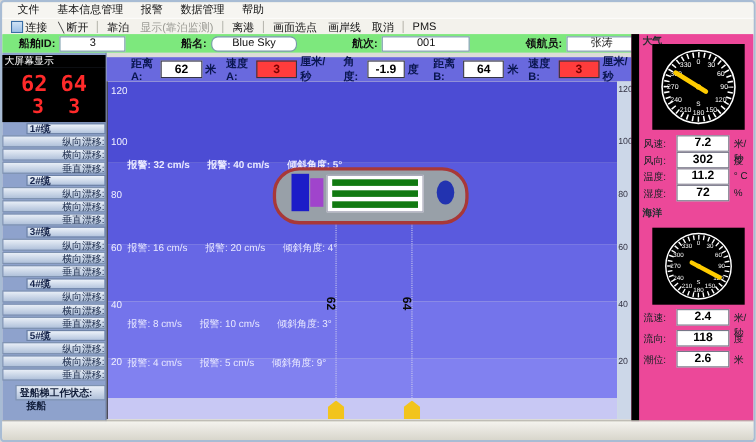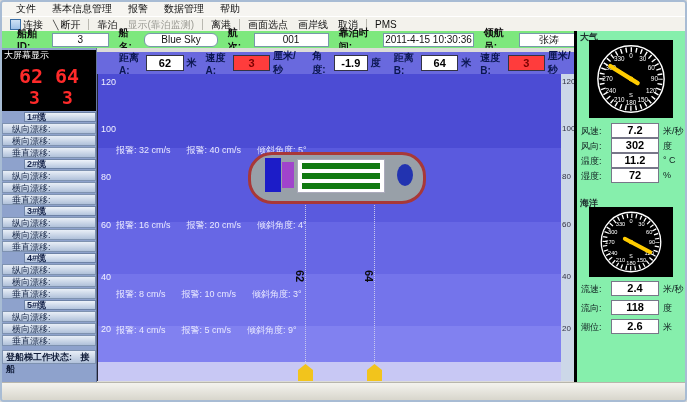--- a/index.html
+++ b/index.html
@@ -30,24 +30,24 @@
   .sidebar{position:absolute;left:0;top:46px;width:95px;bottom:17px;background:#8ea2cc;
     box-sizing:border-box;border-right:1px solid #66779c;}
   .display-title{margin-top:2px;height:11px;background:#000;color:#fff;font-size:9px;
     line-height:11px;padding-left:2px;}
   .led-panel{position:relative;height:50px;background:#000;}
   .led{position:absolute;color:#ff2a2a;font-family:"DejaVu Sans Mono",monospace;font-weight:bold;}
   .lg{margin-top:1px;}
   .lg-header{height:10px;box-sizing:border-box;border:1px solid #6d82a6;line-height:9px;
     background:linear-gradient(#eef3fa,#b4c5de);font-size:9px;font-weight:bold;padding-left:2px;color:#15234a;margin-left:22px;}
   .lg-item{height:11px;box-sizing:border-box;border:1px solid #7e92b0;margin-top:1px;line-height:10px;
-    background:linear-gradient(#e9eff7,#b0c1da);font-size:9px;padding-left:9px;color:#1a2a4a;}
+    background:linear-gradient(#e9eff7,#b0c1da);font-size:9px;padding-left:9px;color:#1a2a4a;text-align:right;}
   .gangway{margin-top:4px;height:14px;background:linear-gradient(#e9eff7,#b0c1da);
     border:1px solid #7e92b0;box-sizing:border-box;font-size:9px;font-weight:bold;line-height:12px;
-    padding-left:3px;color:#101c38;}
+    padding-left:3px;color:#101c38;margin-left:12px;}
   
   .chart-col{position:absolute;left:95px;top:46px;width:477px;bottom:17px;background:#dcdcd8;}
   .chart-header{position:absolute;left:0;top:4px;width:100%;height:22px;background:#6969de;
     display:flex;align-items:center;gap:3px;font-size:10px;font-weight:bold;color:#0a1650;
     padding-left:22px;box-sizing:border-box;}
   .chf-box{display:inline-block;width:44px;height:14px;line-height:14px;background:#fff;
     border:1px solid #334;text-align:center;font-size:11px;color:#000;}
   .chf-box.alert{background:#ff3c3c;color:#7a0000;}
   .chf-unit{font-weight:bold;}
   .chart-area{position:absolute;left:0;top:26px;width:463px;bottom:2px;border-left:1px solid #223;
@@ -65,22 +65,22 @@
     border:1px solid #aab;}
   .stripe{position:absolute;left:4px;right:4px;height:6px;background:#117a11;}
   .ship-ellipse{position:absolute;right:10px;top:9px;width:16px;height:22px;background:#2233b0;
     border-radius:50%;}
   .mline{position:absolute;width:0;border-left:1px dotted #c9c9ee;top:124px;height:164px;}
   .mlabel{position:absolute;top:196px;font-size:11px;font-weight:bold;color:#0a0a0a;
     transform:rotate(90deg);}
   .marker{position:absolute;top:290px;width:15px;height:20px;background:#f2c41c;
     clip-path:polygon(50% 0,100% 30%,100% 100%,0 100%,0 30%);}
   
-  .right-panel{position:absolute;left:572px;top:29px;right:0;bottom:17px;background:#86efac;
-    border-left:3px solid #000000;box-sizing:border-box;}
+  .right-panel{position:absolute;left:572px;top:29px;right:0;bottom:17px;background:#ec4899;
+    border-left:7px solid #000000;box-sizing:border-box;}
   .rp-title{position:absolute;left:3px;font-size:9px;font-weight:bold;color:#203030;}
   .gauge{position:absolute;left:12px;width:84px;background:#000;}
   .rp-row{position:absolute;left:0;width:100%;height:14px;font-size:9px;}
   .rp-label{position:absolute;left:4px;top:2px;color:#102020;}
   .rp-box{position:absolute;left:34px;top:0;width:46px;height:13px;line-height:13px;background:#fff;
     border:1px solid #778;text-align:center;font-size:11px;font-weight:bold;color:#000;}
   .rp-unit{position:absolute;left:86px;top:2px;color:#102020;}
   .statusbar{position:absolute;left:0;right:0;bottom:0;height:17px;
     background:linear-gradient(#f4f3ee,#d8d6cc);border-top:1px solid #b8b6ac;}
 </style>
@@ -124,24 +124,20 @@
       <span class="info-label">船舶ID:</span>
       <span class="info-box" style="width:58px;">3</span>
     </span>
     <span class="info-field">
       <span class="info-label">船名:</span>
       <span class="info-box" style="width:76px;border-radius:6px;">Blue Sky</span>
     </span>
     <span class="info-field">
       <span class="info-label">航次:</span>
       <span class="info-box" style="width:78px;">001</span>
-    </span>
-    <span class="info-field">
-      <span class="info-label">靠泊时间:</span>
-      <span class="info-box" style="width:94px;">2011-4-15 10:30:36</span>
     </span>
     <span class="info-field">
       <span class="info-label">领航员:</span>
       <span class="info-box" style="width:62px;">张涛</span>
     </span>
   </div>
 
   <div class="sidebar">
     <div class="display-title">大屏幕显示</div>
     <div class="led-panel">
@@ -216,21 +212,21 @@
       <div class="band" style="height:36px;background:#8181f0;"></div>
       <div class="band" style="height:21px;background:#c8c8f4;"></div>
 
       <span class="axis-label" style="top:3px;">120</span>
       <span class="axis-label" style="top:50px;">100</span>
       <span class="axis-label" style="top:98px;">80</span>
       <span class="axis-label" style="top:146px;">60</span>
       <span class="axis-label" style="top:198px;">40</span>
       <span class="axis-label" style="top:250px;">20</span>
 
-      <div class="anno" style="top:70px;">
+      <div class="anno" style="top:70px;font-weight:bold;">
         <span>报警: 32 cm/s</span>
         <span>报警: 40 cm/s</span>
         <span>倾斜角度: 5°</span>
       </div>
       <div class="anno" style="top:145px;">
         <span>报警: 16 cm/s</span>
         <span>报警: 20 cm/s</span>
         <span>倾斜角度: 4°</span>
       </div>
       <div class="anno" style="top:214px;">
@@ -312,21 +308,21 @@
       <span class="rp-label">温度:</span>
       <span class="rp-box">11.2</span>
       <span class="rp-unit">° C</span>
     </div>
     <div class="rp-row" style="top:137px;">
       <span class="rp-label">湿度:</span>
       <span class="rp-box">72</span>
       <span class="rp-unit">%</span>
     </div>
 
-    <span class="rp-title" style="top:166px;font-family:Liberation Serif, serif;">海洋</span>
+    <span class="rp-title" style="top:156px;font-family:Liberation Serif, serif;">海洋</span>
 
     <div class="gauge" style="top:176px;height:70px;">
       <svg width="84" height="70" viewBox="0 0 84 80">
         <circle cx="42" cy="40" r="34" fill="none" stroke="#fff" stroke-width="1.5"></circle>
         <circle cx="42" cy="40" r="30" fill="none" stroke="#fff" stroke-width="5" stroke-dasharray="1.4 3.84" stroke-dashoffset="0.7"></circle>
         <text x="42" y="18.3" font-size="6.5" fill="#fff" text-anchor="middle">0</text>
         <text x="54" y="21.5" font-size="6.5" fill="#fff" text-anchor="middle">30</text>
         <text x="62.8" y="30.3" font-size="6.5" fill="#fff" text-anchor="middle">60</text>
         <text x="66" y="42.3" font-size="6.5" fill="#fff" text-anchor="middle">90</text>
         <text x="62.8" y="54.3" font-size="6.5" fill="#fff" text-anchor="middle">120</text>

